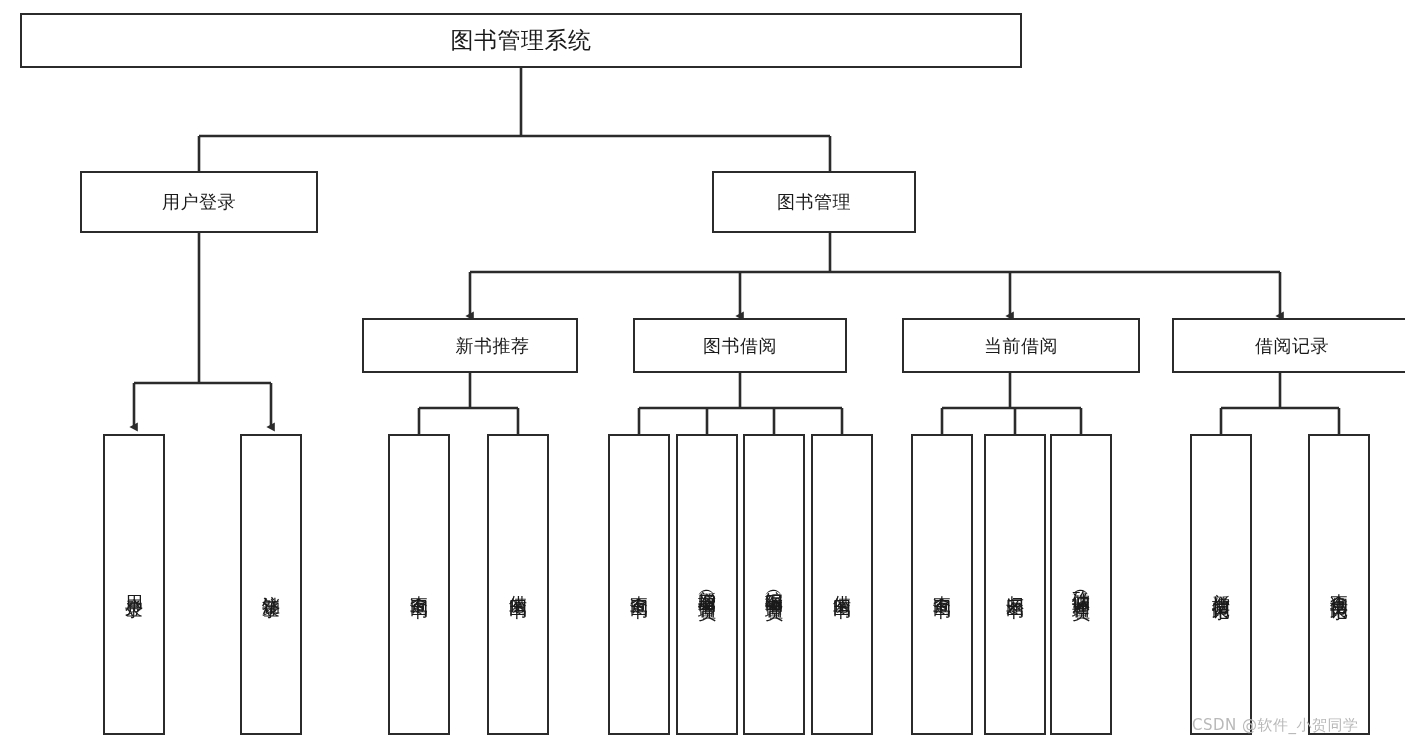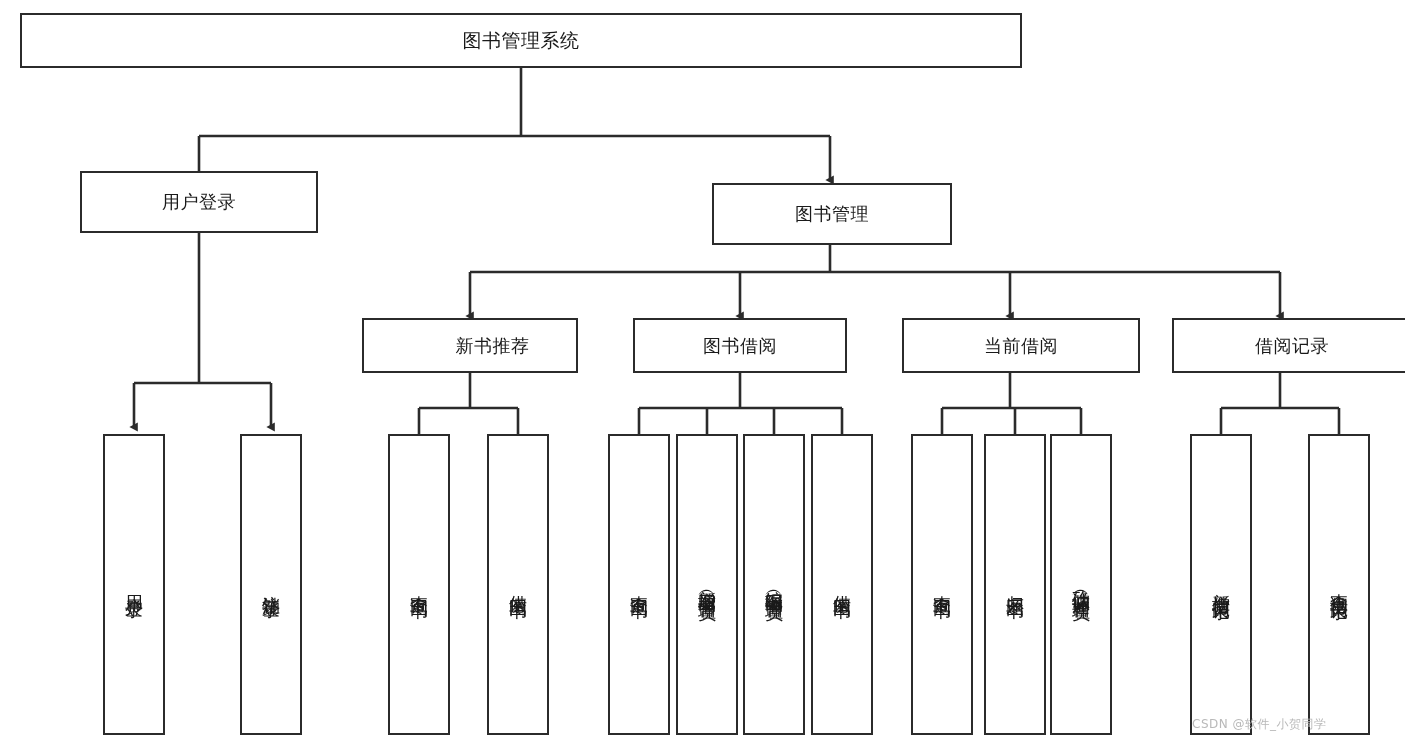--- a/index.html
+++ b/index.html
@@ -46,24 +46,24 @@
     white-space: nowrap;
   }
   .node.vertical .node-label {
     writing-mode: vertical-rl;
     text-orientation: upright;
     white-space: normal;
     letter-spacing: 2px;
     line-height: 1;
     max-height: 100%;
   }
-  .node.root .node-label { font-size: 19px; }
+  .node.root .node-label { font-size: 23px; }
   .watermark {
     position: absolute;
-    font-size: 12px;
+    font-size: 15px;
     color: #b9b9b9;
     white-space: nowrap;
     z-index: 3;
     letter-spacing: 0.5px;
   }
 </style>
 </head>
 <body>
 
 <div id="diagram-root">
@@ -111,21 +111,21 @@
       </g>
   </svg>
 
   <div class="node root" style="left: 20px; top: 13px; width: 1002px; height: 55px;">
     <span class="node-label">图书管理系统</span>
   </div>
 
   <div class="node" style="left: 80px; top: 171px; width: 238px; height: 62px;">
     <span class="node-label">用户登录</span>
   </div>
-  <div class="node" style="left: 712px; top: 171px; width: 240px; height: 62px; margin-top: 12px;">
+  <div class="node" style="left: 712px; top: 171px; width: 204px; height: 62px;">
     <span class="node-label">图书管理</span>
   </div>
 
   <div class="node" style="left: 362px; top: 318px; width: 216px; height: 55px; padding-left: 45px;">
     <span class="node-label">新书推荐</span>
   </div>
   <div class="node" style="left: 633px; top: 318px; width: 214px; height: 55px;">
     <span class="node-label">图书借阅</span>
   </div>
   <div class="node" style="left: 902px; top: 318px; width: 238px; height: 55px;">

